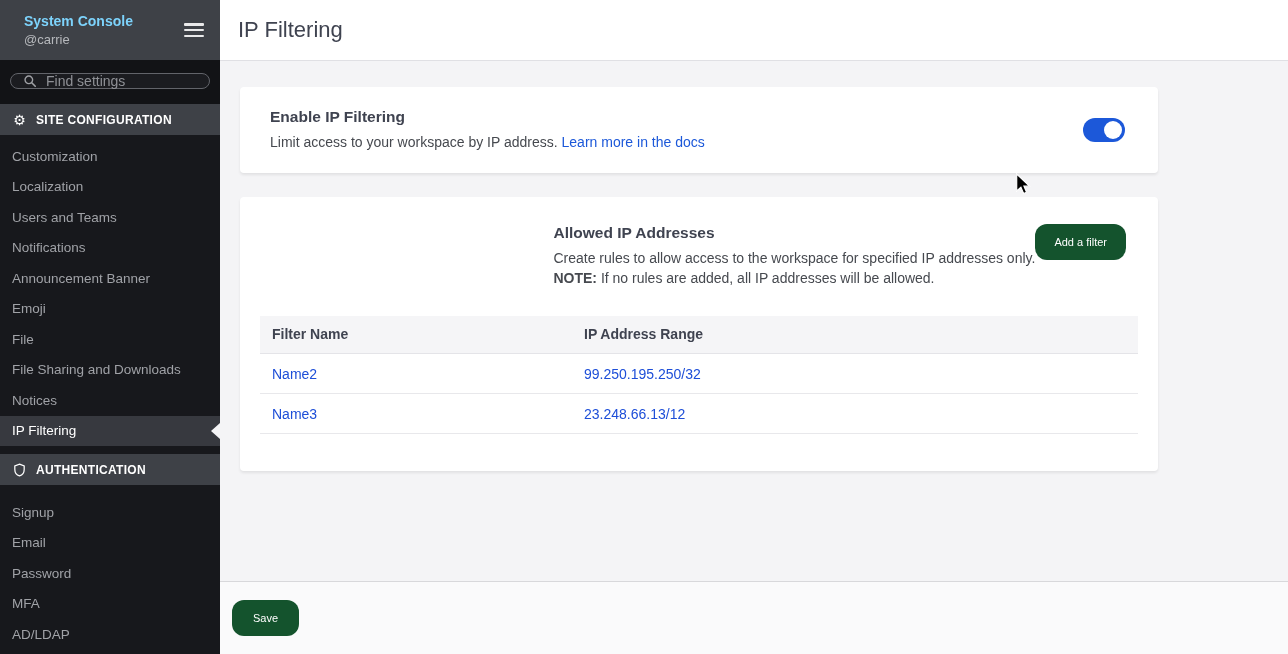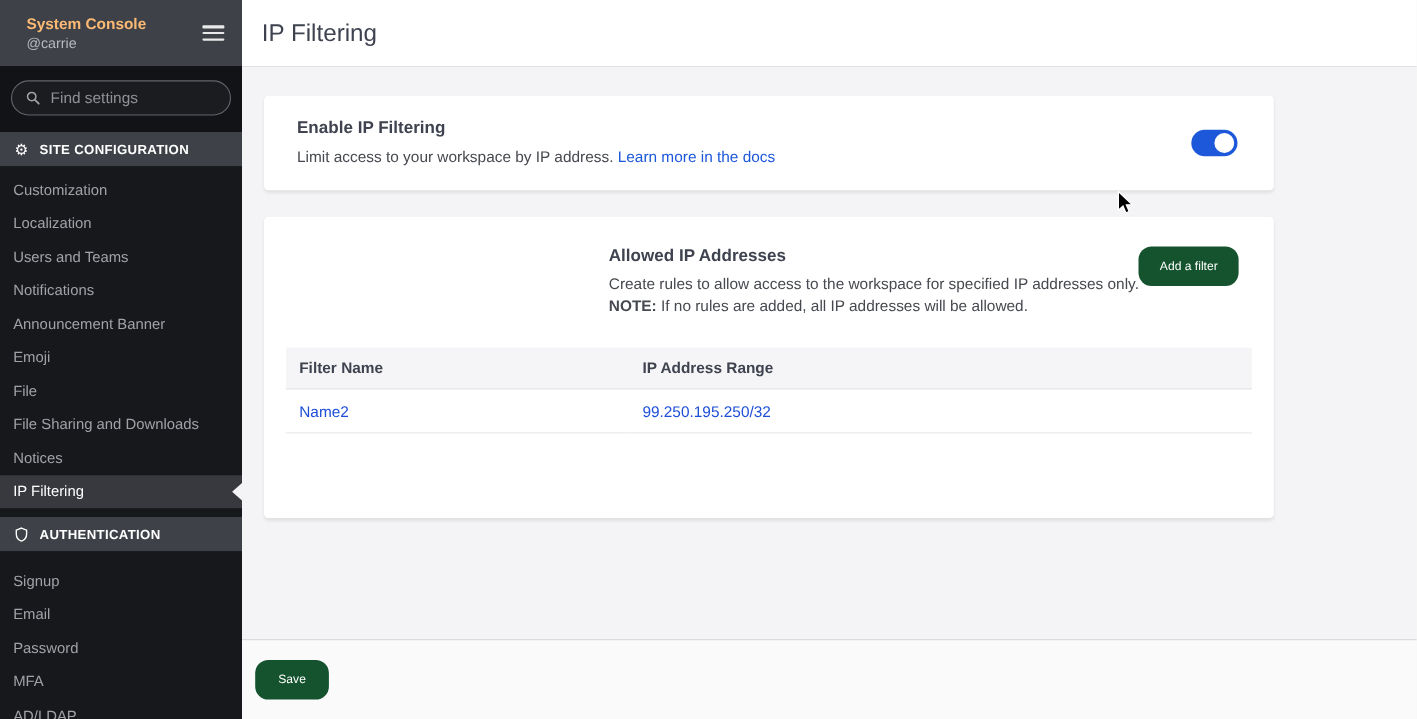--- a/index.html
+++ b/index.html
@@ -2,26 +2,26 @@
 <html><head>
 <meta charset="utf-8">
 <style>
   * { margin:0; padding:0; box-sizing:border-box; }
   body { font-family:"Liberation Sans", sans-serif; }
   .app { position:relative; width:1288px; height:654px; overflow:hidden; background:#f4f4f6; }
 
   
   .sidebar { position:absolute; left:0; top:0; width:220px; height:654px; background:#17181c; display:flex; flex-direction:column; }
   .sb-header { height:60px; background:#3e4147; display:flex; align-items:center; justify-content:space-between; padding:0 16px 0 24px; flex:none; }
-  .sb-title { color:#fdba74; font-size:14px; font-weight:bold; line-height:1.35; }
+  .sb-title { color:#7dd3fc; font-size:14px; font-weight:bold; line-height:1.35; }
   .sb-user { color:#b6b8bc; font-size:13px; line-height:1.35; }
   .hamburger { width:20px; height:14px; display:flex; flex-direction:column; justify-content:space-between; cursor:pointer; }
   .hamburger span { display:block; height:2.5px; background:#e9e9ea; border-radius:1px; }
   .sb-search-wrap { padding:13px 10px 15px; background:#121316; flex:none; }
-  .sb-search { height:32px; border:1px solid #62646a; border-radius:16px; background:#1b1c20; display:flex; align-items:center; padding:0 12px; gap:9px; }
+  .sb-search { height:16px; border:1px solid #62646a; border-radius:16px; background:#1b1c20; display:flex; align-items:center; padding:0 12px; gap:9px; }
   .sb-search svg { flex:none; }
   .sb-search-ph { color:#8f9196; font-size:14px; }
   .sb-section { height:31px; background:#3e4147; display:flex; align-items:center; gap:9px; padding:0 12px; flex:none; }
   .sb-section .sec-icon { color:#fff; font-size:14px; line-height:1; width:15px; text-align:center; }
   .sb-section-label { color:#fff; font-size:12px; font-weight:bold; letter-spacing:.3px; }
   .sb-nav { padding:6px 0 8px; flex:none; }
   .nav-item { position:relative; height:30.5px; display:flex; align-items:center; padding:0 12px; font-size:13.5px; color:#a0a2a7; cursor:pointer; }
   .nav-item.selected { background:#37393f; color:#ffffff; }
   .nav-item.selected::after { content:""; position:absolute; right:0; top:50%; transform:translateY(-50%);
       border-top:8px solid transparent; border-bottom:8px solid transparent; border-right:9px solid #f4f4f6; }
@@ -146,20 +146,24 @@
             <tr>
               <th class="col-name">Filter Name</th>
               <th>IP Address Range</th>
             </tr>
           </thead>
           <tbody>
             <tr class="table-row">
               <td>Name2</td>
               <td>99.250.195.250/32</td>
             </tr>
+            <tr class="table-row">
+              <td>Name3</td>
+              <td>23.248.66.13/12</td>
+            </tr>
           </tbody>
         </table>
       </div>
 
     </div>
 
     <div class="footer">
       <button class="btn btn-save">Save</button>
     </div>
   </div>

